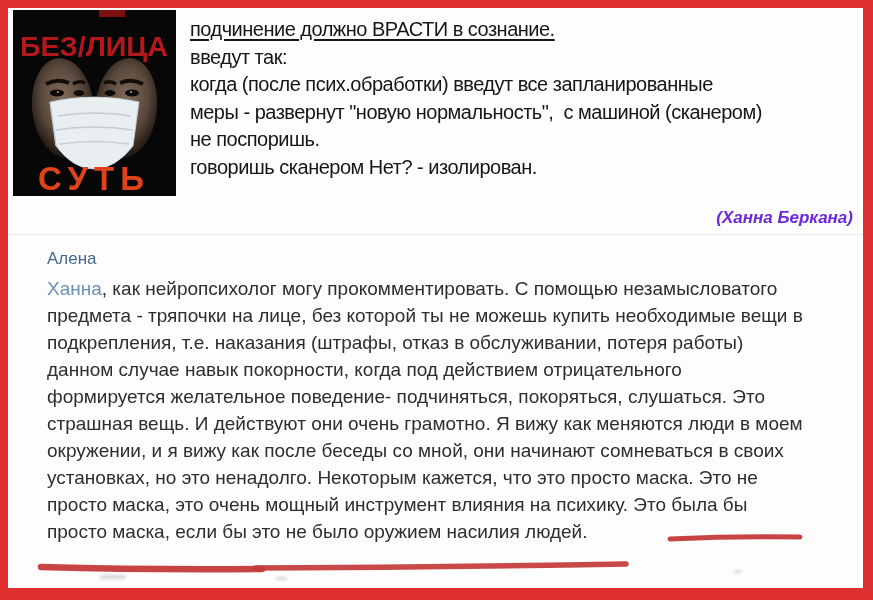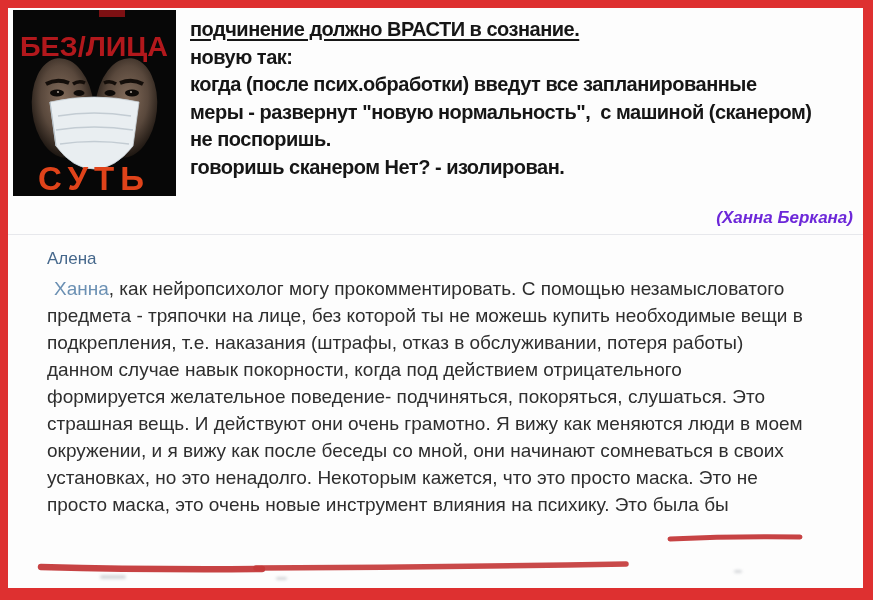--- a/index.html
+++ b/index.html
@@ -19,21 +19,21 @@
   
   .album-art{
     position:absolute;left:5px;top:2px;width:163px;height:186px;
     background:#070707;
   }
   .album-art svg{display:block;width:100%;height:100%;}
 
   
   .post-text{
     position:absolute;left:182px;top:8px;width:665px;
-    font-weight:bold;font-size:20px;line-height:27.5px;
+    font-weight:normal;font-size:20px;line-height:27.5px;
     color:#161616;letter-spacing:-0.5px;
   }
   .post-headline{white-space:pre;text-decoration:underline;text-underline-offset:3px;}
   .post-line{white-space:pre;}
   .attribution{
     position:absolute;right:10px;top:200px;
     font-size:17px;font-weight:bold;font-style:italic;color:#6d28d9;
     letter-spacing:0;
   }
   .separator{
@@ -41,21 +41,21 @@
   }
 
   
   .comment{position:absolute;left:39px;top:240px;width:812px;}
   .comment-author{
     font-size:17px;font-weight:500;color:var(--author-blue,#46688c);
     text-decoration:none;display:inline-block;height:22px;line-height:22px;
   }
   .comment-body{margin-top:5px;font-size:19px;line-height:27px;color:#2e2e2e;}
   .comment-line{white-space:pre;}
-  .mention{color:var(--mention-blue,#6b90b3);text-decoration:none;margin-left:7px;}
+  .mention{color:var(--mention-blue,#6b90b3);text-decoration:none;}
 
   
   .marker-overlay{
     position:absolute;left:0;top:0;width:855px;height:580px;
     pointer-events:none;
   }
   .marker-overlay path{fill:none;stroke:var(--marker-red,#c4393a);stroke-linecap:round;}
 
   
   .smudge{position:absolute;background:#8d939c;opacity:.35;filter:blur(1.5px);border-radius:2px;}
@@ -111,21 +111,21 @@
           <path d="M37 92 L43 136" stroke="#b9c3ca" stroke-width="1.2" fill="none"></path>
         </g>
         <text x="81" y="46" text-anchor="middle" font-family="Liberation Sans, DejaVu Sans, sans-serif" font-weight="bold" font-size="28" fill="#b2181c" textLength="148" lengthAdjust="spacingAndGlyphs">БЕЗ/ЛИЦА</text>
         <text x="81" y="180" text-anchor="middle" font-family="Liberation Sans, DejaVu Sans, sans-serif" font-weight="bold" font-size="33" fill="#e0431a" letter-spacing="6">СУТЬ</text>
       </svg>
     </div>
 
     <div class="post-text">
       <div class="post-headline">подчинение должно ВРАСТИ в сознание.</div>
       <div>
-          <div class="post-line">новую так:</div>
+          <div class="post-line">введут так:</div>
           <div class="post-line">когда (после псих.обработки) введут все запланированные</div>
           <div class="post-line">меры - развернут "новую нормальность",  с машиной (сканером)</div>
           <div class="post-line">не поспоришь.</div>
           <div class="post-line">говоришь сканером Нет? - изолирован.</div>
         </div>
     </div>
     <div class="attribution">(Ханна Беркана)</div>
 
     <div class="separator"></div>
 
@@ -134,21 +134,22 @@
       <div class="comment-body">
         <div class="comment-line"><a href="#" class="mention">Ханна</a><span>, как нейропсихолог могу прокомментировать. С помощью незамысловатого</span></div>
         <div>
             <div class="comment-line">предмета - тряпочки на лице, без которой ты не можешь купить необходимые вещи в</div>
             <div class="comment-line">подкрепления, т.е. наказания (штрафы, отказ в обслуживании, потеря работы)</div>
             <div class="comment-line">данном случае навык покорности, когда под действием отрицательного</div>
             <div class="comment-line">формируется желательное поведение- подчиняться, покоряться, слушаться. Это</div>
             <div class="comment-line">страшная вещь. И действуют они очень грамотно. Я вижу как меняются люди в моем</div>
             <div class="comment-line">окружении, и я вижу как после беседы со мной, они начинают сомневаться в своих</div>
             <div class="comment-line">установках, но это ненадолго. Некоторым кажется, что это просто маска. Это не</div>
-            <div class="comment-line">просто маска, это очень новые инструмент влияния на психику. Это была бы</div>
+            <div class="comment-line">просто маска, это очень мощный инструмент влияния на психику. Это была бы</div>
+            <div class="comment-line">просто маска, если бы это не было оружием насилия людей.</div>
           </div>
       </div>
     </div>
 
     <svg class="marker-overlay" viewBox="0 0 855 580" xmlns="http://www.w3.org/2000/svg">
       <path d="M662 531 Q726 528 792 529" stroke-width="5" opacity="0.95" style="stroke:var(--marker-red,#c4393a)"></path>
       <path d="M33 559 Q140 562 254 561" stroke-width="6.5" opacity="0.95" style="stroke:var(--marker-red,#c4393a)"></path>
       <path d="M248 560 Q430 559 618 556" stroke-width="5.5" opacity="0.92" style="stroke:var(--marker-red,#c4393a)"></path>
     </svg>
 

